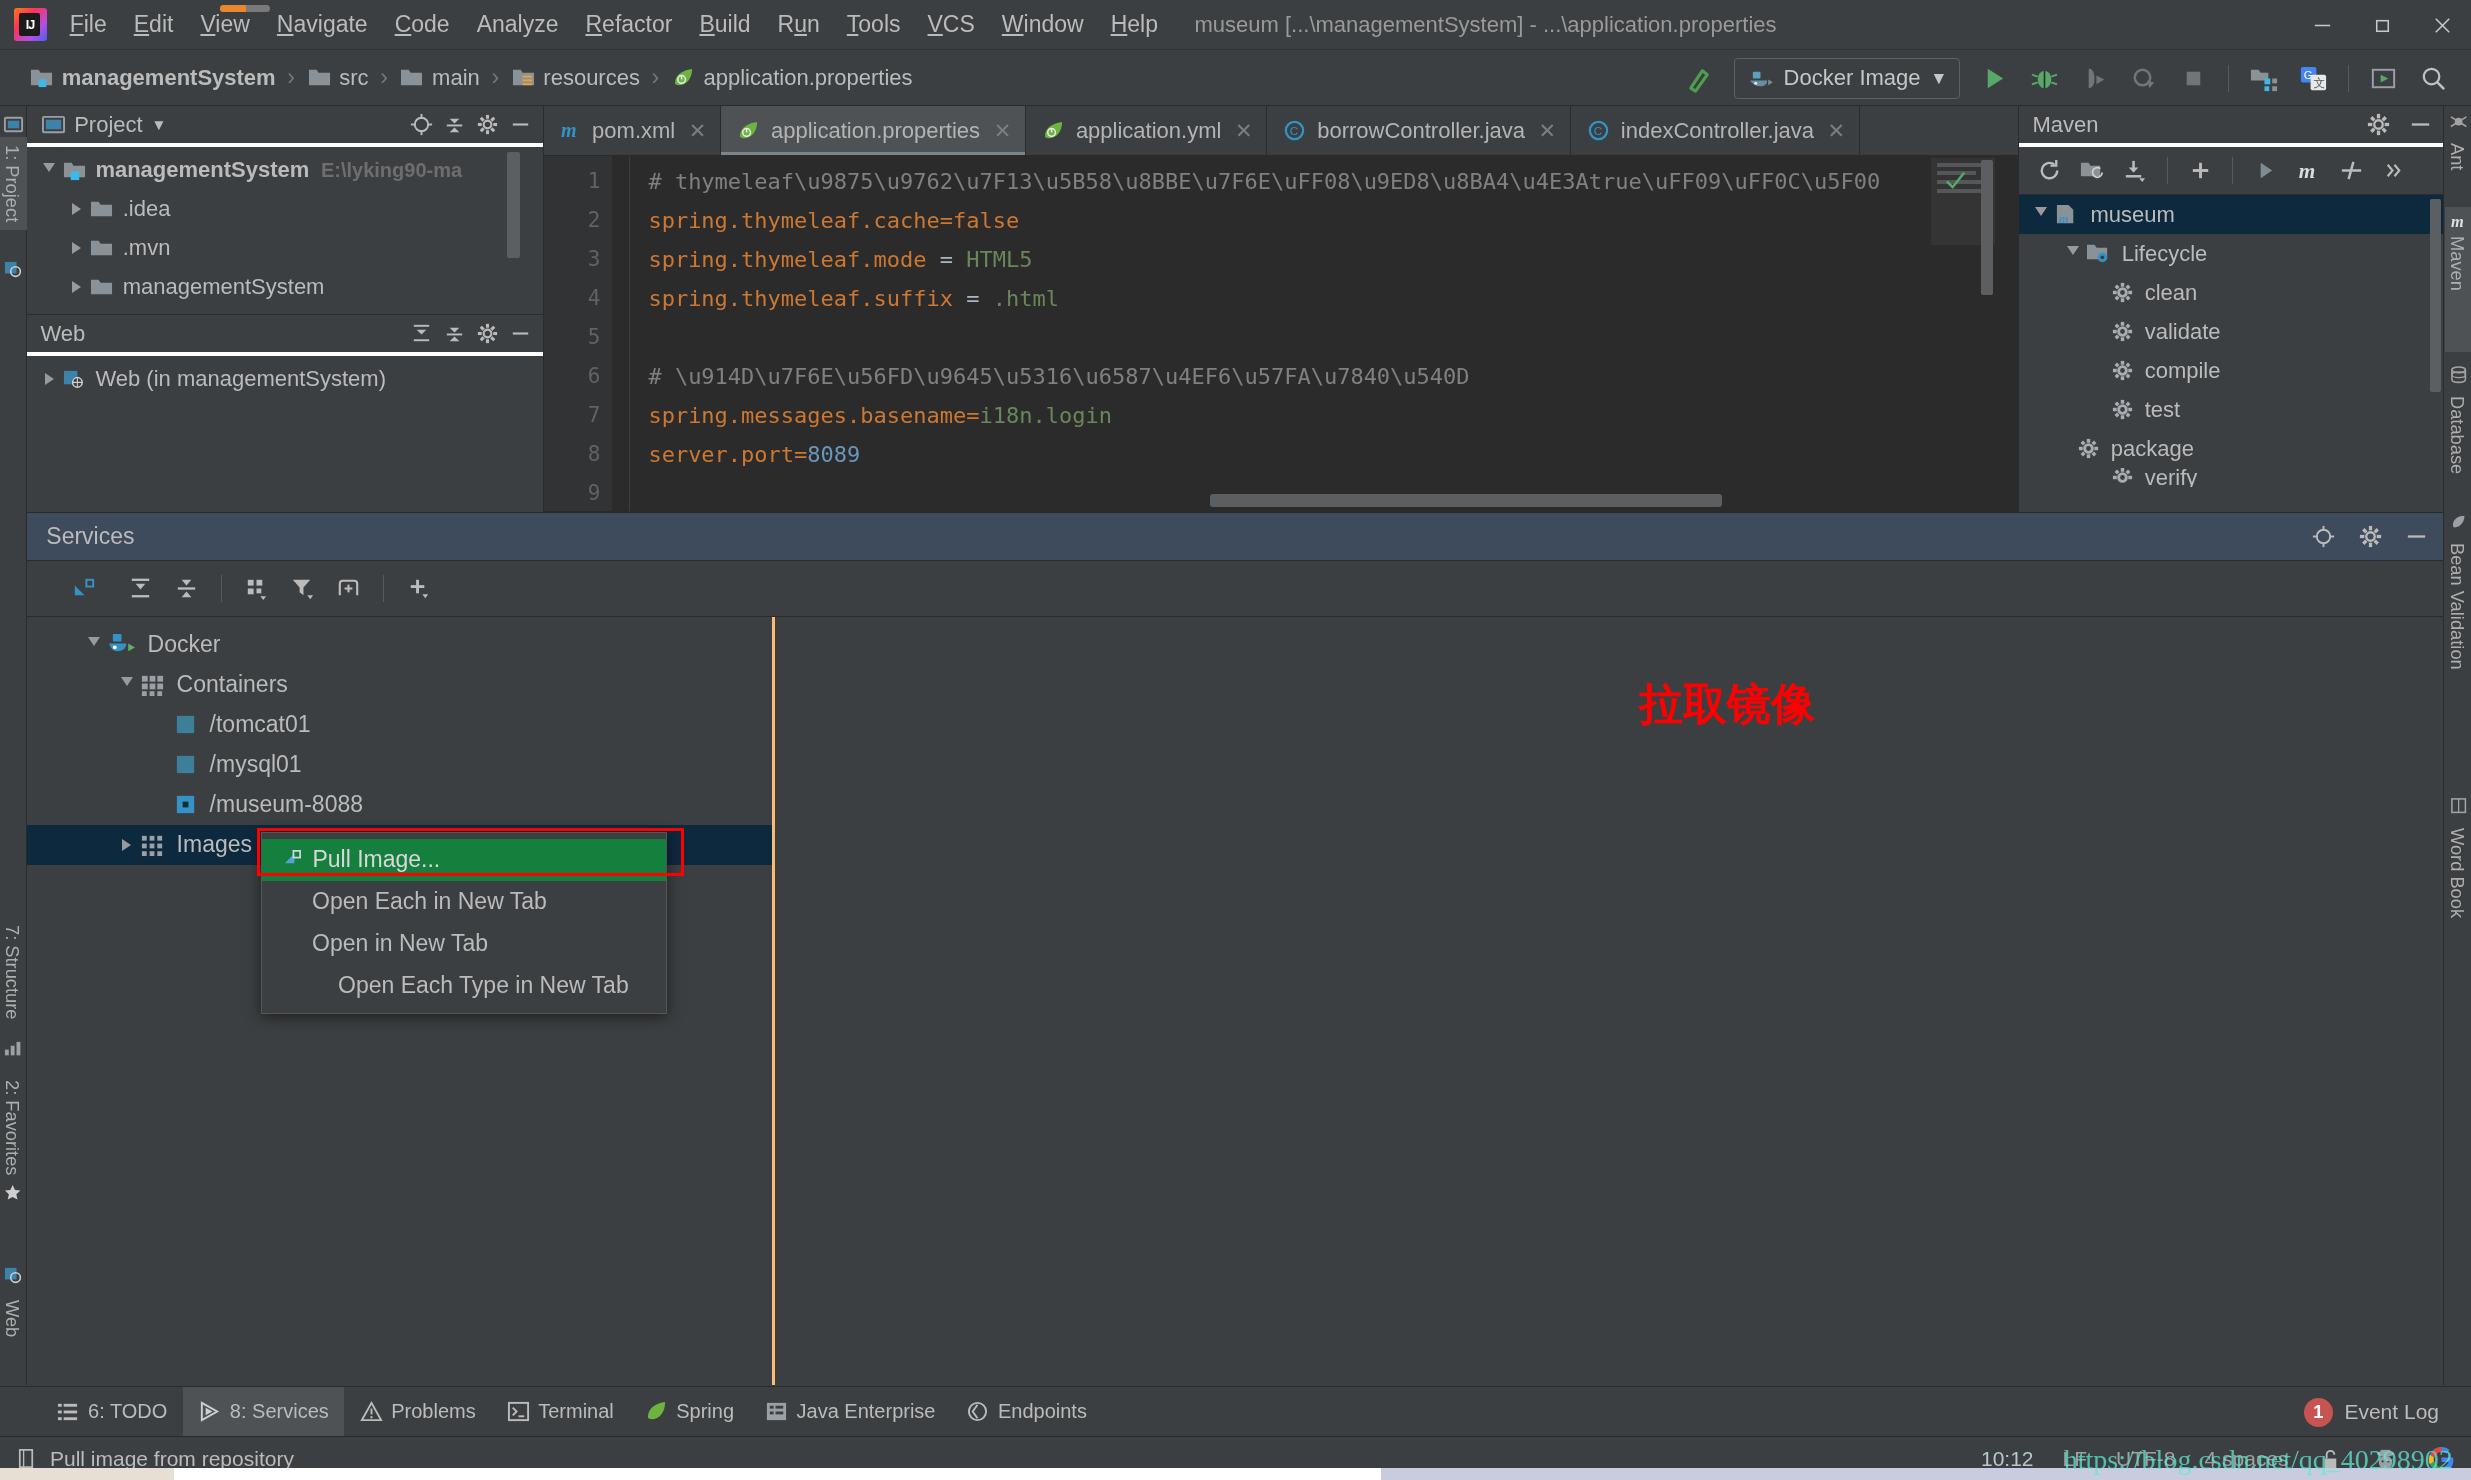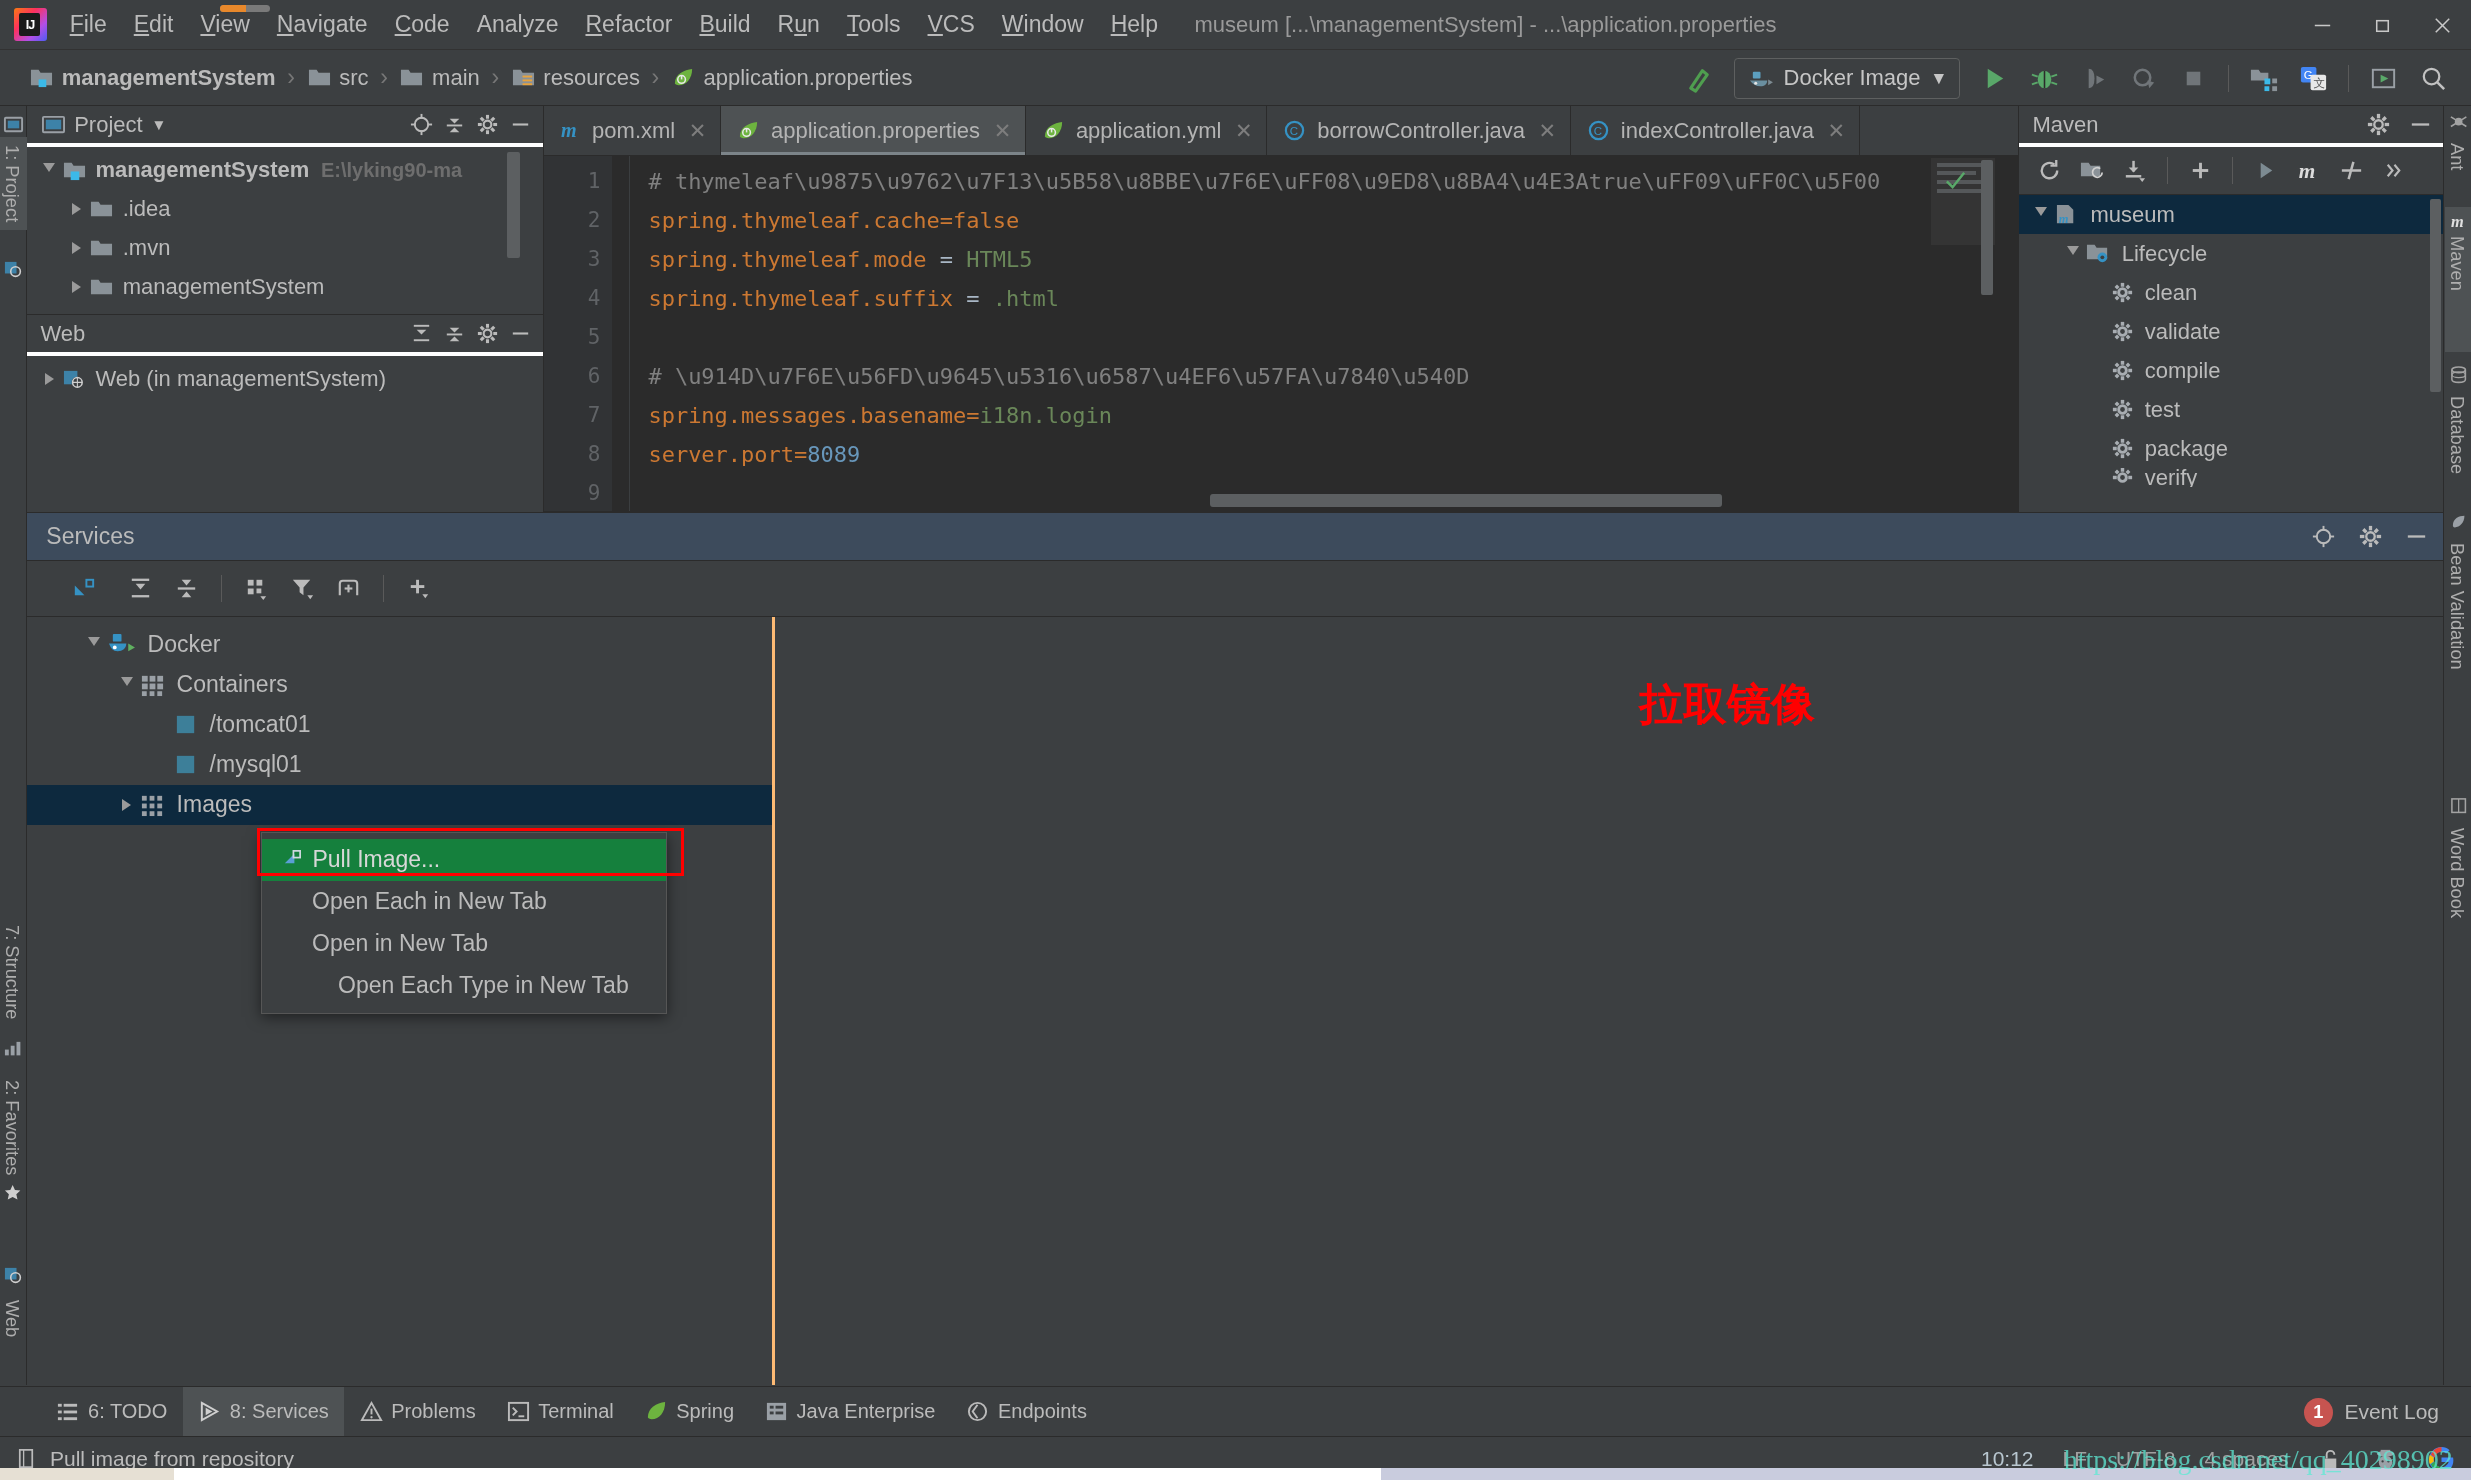--- a/index.html
+++ b/index.html
@@ -968,20 +968,29 @@
           <span>/tomcat01</span>
         </div>
         <div class="dnode" style="padding-left:147px;">
           <span class="ic">
             <svg width="25" height="25" viewBox="0 0 26 26">
                 <rect x="3" y="4" width="18" height="18" fill="#3d7f99"></rect>
               </svg>
           </span>
           <span>/mysql01</span>
         </div>
+        <div class="dnode" style="padding-left:147px;">
+          <span class="ic">
+            <svg width="25" height="25" viewBox="0 0 26 26">
+                <rect x="3" y="4" width="18" height="18" fill="#3592c4"></rect>
+                <rect x="9" y="10" width="6" height="6" fill="#1c2b36"></rect>
+              </svg>
+          </span>
+          <span>/museum-8088</span>
+        </div>
         <div class="dnode selected" style="padding-left:87px; width:100%;">
           <span class="tw">
               <i class="tri"></i>
             </span>
           <span class="ic">
             <svg width="27" height="25" viewBox="0 0 28 26">
               <rect x="3" y="4" width="5" height="5" fill="#9aa0a6"></rect>
                 <rect x="11" y="4" width="5" height="5" fill="#9aa0a6"></rect>
                 <rect x="19" y="4" width="5" height="5" fill="#9aa0a6"></rect>
               <rect x="3" y="12" width="5" height="5" fill="#9aa0a6"></rect>
@@ -1192,21 +1201,21 @@
                 <line x1="19" y1="13" x2="23" y2="13"></line>
                 <line x1="6" y1="6" x2="8.6" y2="8.6"></line>
                 <line x1="17.4" y1="17.4" x2="20" y2="20"></line>
                 <line x1="20" y1="6" x2="17.4" y2="8.6"></line>
                 <line x1="8.6" y1="17.4" x2="6" y2="20"></line>
               </g>
             </svg>
         </span>
         <span>test</span>
       </div>
-      <div class="mvnode" style="padding-left:91px;">
+      <div class="mvnode" style="padding-left:57px;">
         <span class="ic">
           <svg width="25" height="25" viewBox="0 0 26 26">
               <circle cx="13" cy="13" r="4" fill="none" stroke="#a8adb2" stroke-width="3"></circle>
               <g stroke="#a8adb2" stroke-width="3.6">
                 <line x1="13" y1="3" x2="13" y2="7"></line>
                 <line x1="13" y1="19" x2="13" y2="23"></line>
                 <line x1="3" y1="13" x2="7" y2="13"></line>
                 <line x1="19" y1="13" x2="23" y2="13"></line>
                 <line x1="6" y1="6" x2="8.6" y2="8.6"></line>
                 <line x1="17.4" y1="17.4" x2="20" y2="20"></line>

